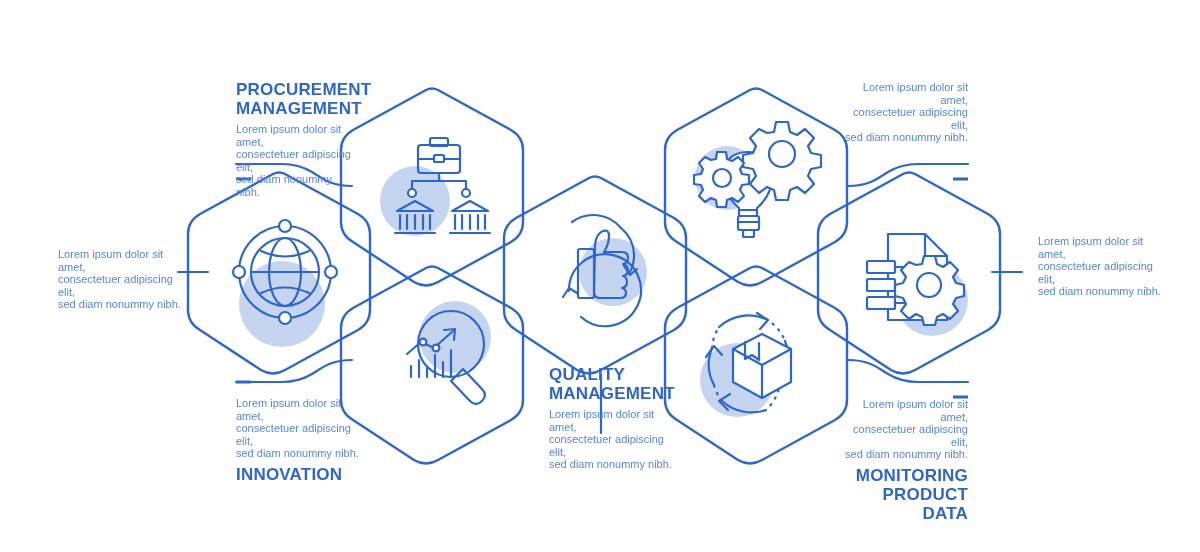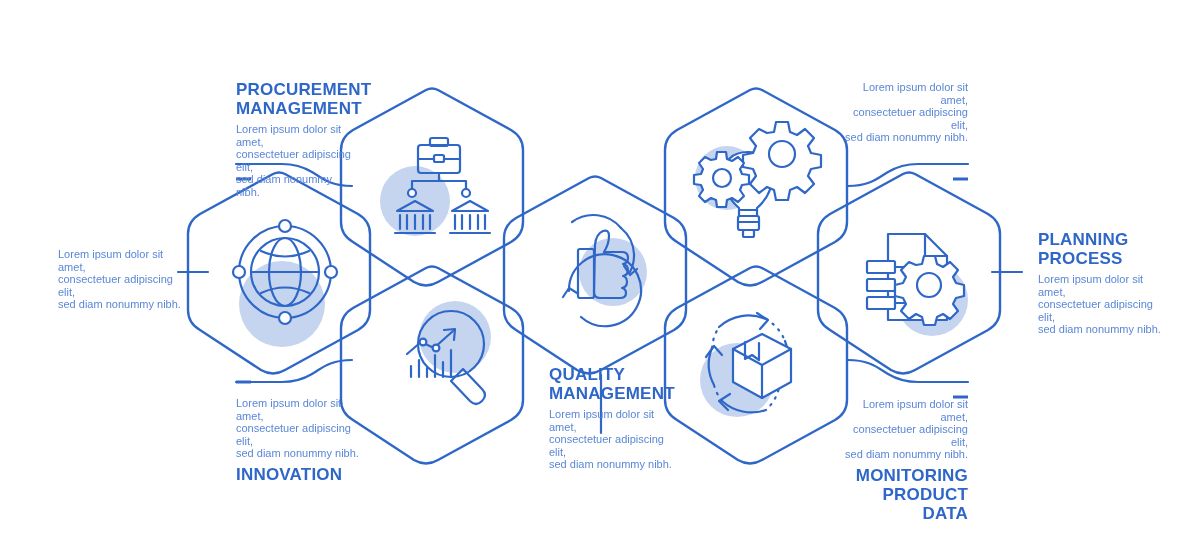--- a/index.html
+++ b/index.html
@@ -256,21 +256,19 @@
   <div class="label-block align-right" style="left:838px; top:398px; width:130px;">
     <div class="label-desc">Lorem ipsum dolor sit amet,
 consectetuer adipiscing elit,
 sed diam nonummy nibh.</div>
     <div class="t-gap"></div>
     <div class="label-title">MONITORING
 PRODUCT DATA</div>
   </div>
 
   <div class="label-block align-left" style="left:1038px; top:230px; width:130px;">
-    <div class="label-title">PLANNING
-PROCESS</div>
     <div class="t-gap"></div>
     <div class="label-desc">Lorem ipsum dolor sit amet,
 consectetuer adipiscing elit,
 sed diam nonummy nibh.</div>
   </div>
 
 </div>
 
 </body></html>

